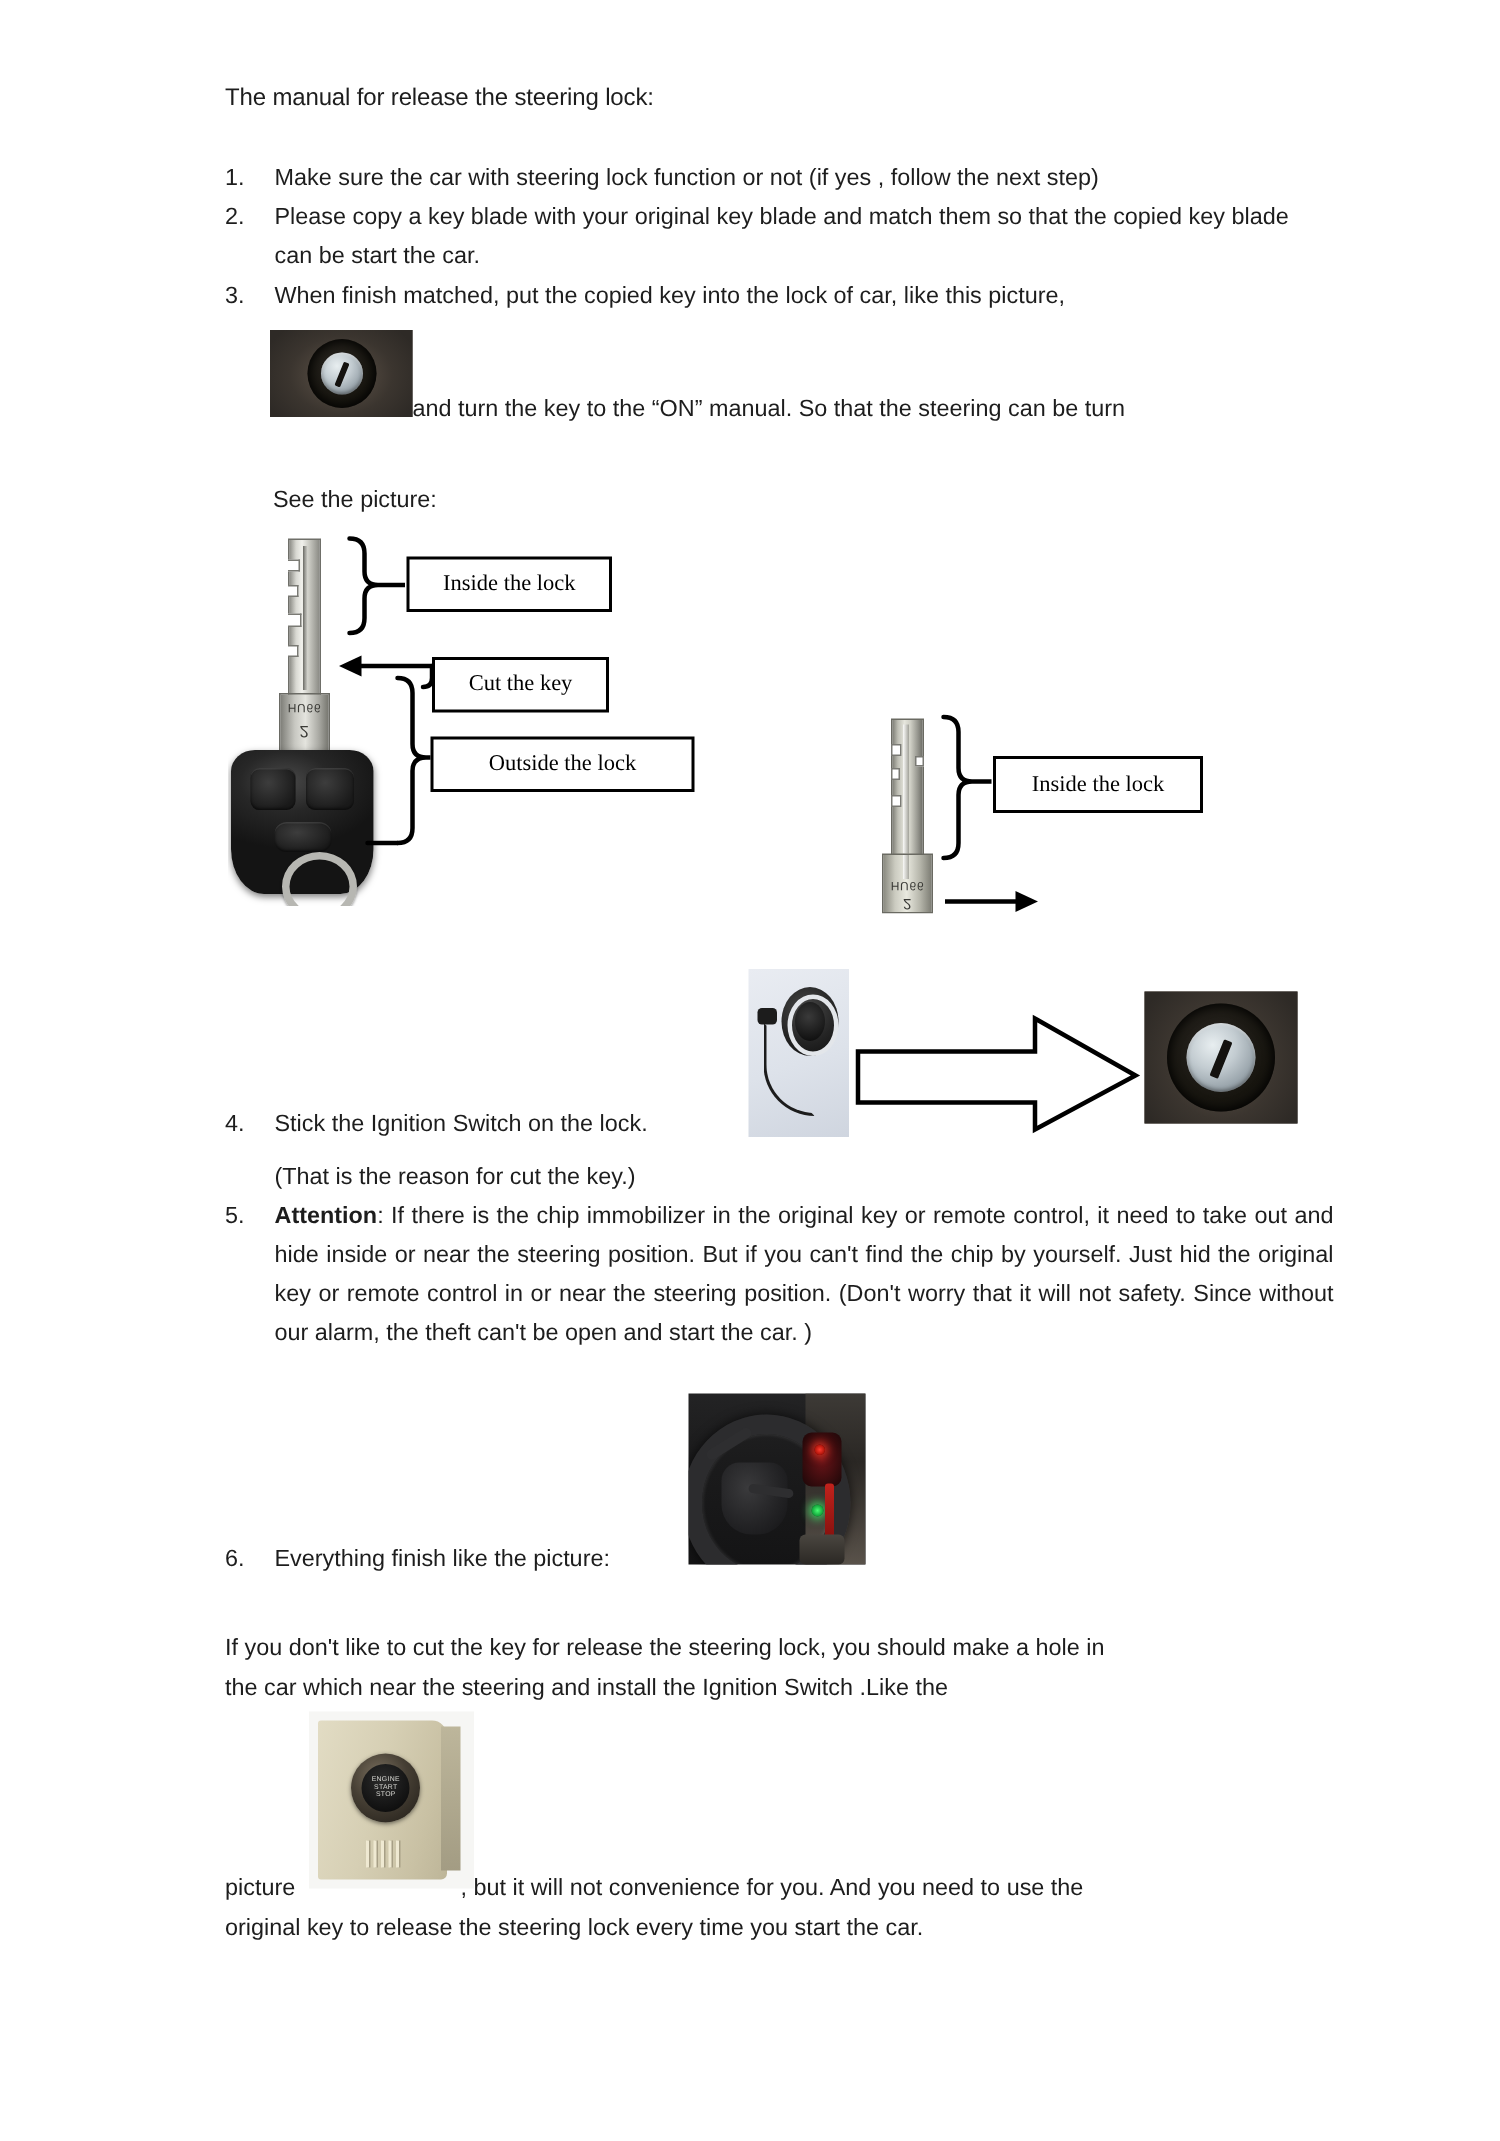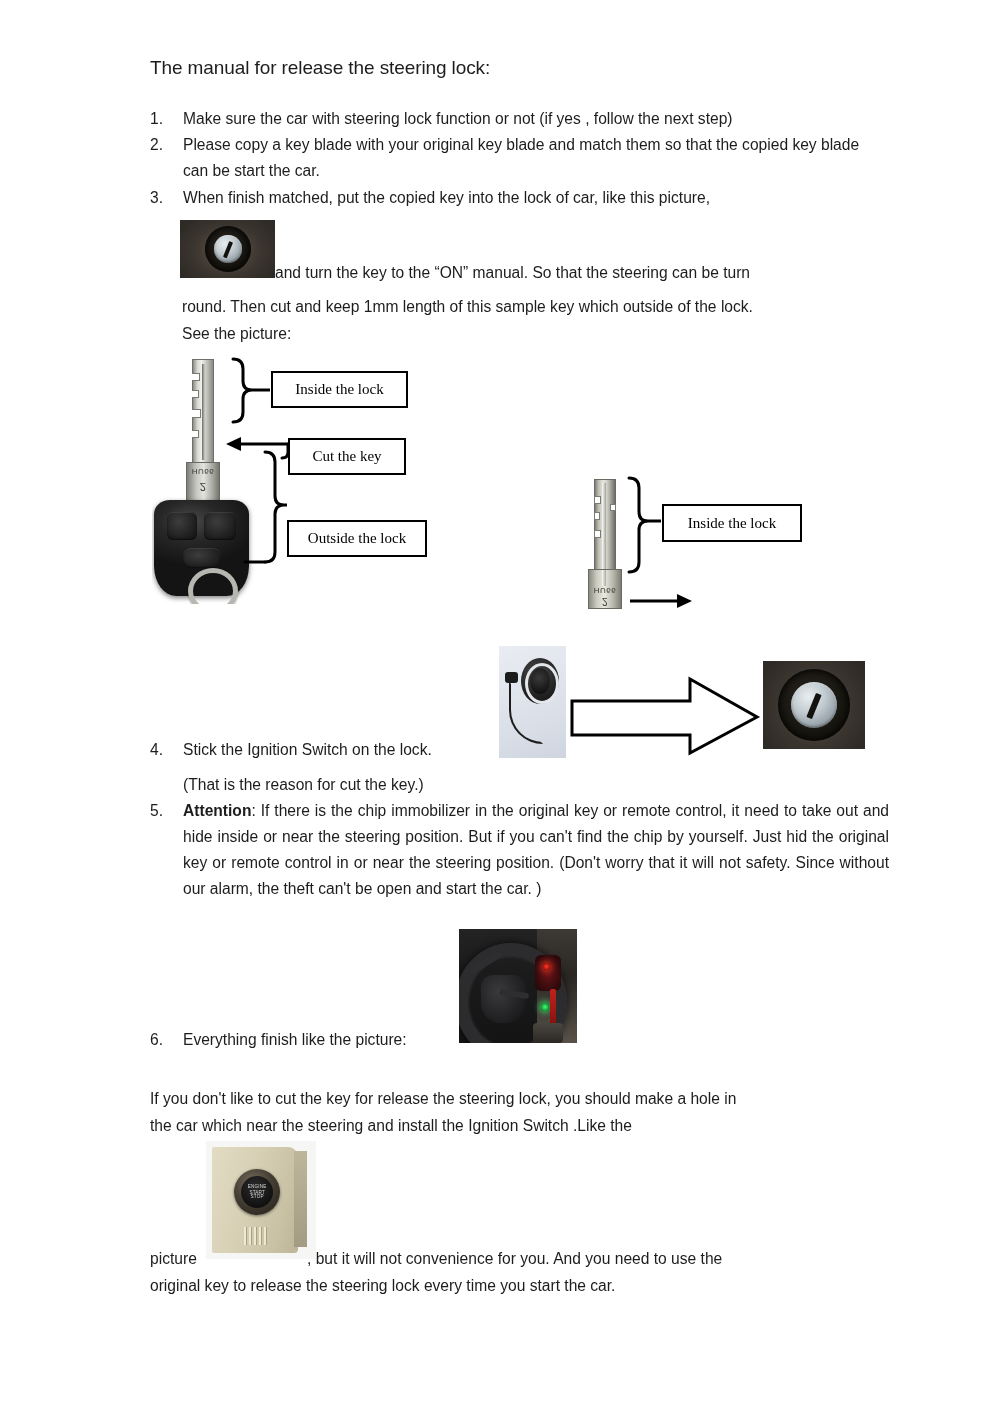--- a/index.html
+++ b/index.html
@@ -22,21 +22,21 @@
     left: 0; top: 0;
     width: 1000px;
     height: 1427px;
   }
 
   
   .doc-title {
     position: absolute;
     left: 150px;
     top: 57px;
-    font-size: 19px;
+    font-size: 16px;
     font-weight: 400;
     letter-spacing: -0.1px;
     color: #1d1d1d;
     white-space: nowrap;
   }
 
   
   .step {
     position: absolute;
     font-size: 15.6px;
@@ -367,23 +367,20 @@
 
   <div class="photo keyhole inline-spot" style="left:180px; top:220px; width:95px; height:58px;">
     <div class="shroud" style="width:46px; height:46px;"></div>
     <div class="barrel" style="width:28px; height:28px;"></div>
     <div class="slot" style="width:4px; height:17px;"></div>
   </div>
 
   <div class="para" style="left:275px; top:259px; width:613px;">
     <span>and turn the key to the “ON” manual. So that the steering can be turn</span>
   </div>
-  <div class="para" style="left:182px; top:293px; width:708px;">
-    <span>round. Then cut and keep 1mm length of this sample key which outside of the lock.</span>
-  </div>
   <div class="para" style="left:182px; top:320px;">
     <span>See the picture:</span>
   </div>
 
   <div class="photo fob-photo" style="left:152px; top:356px; width:114px; height:248px;">
 
     <div class="fob-blade" style="left:40px; top:3px; width:20px; height:104px;">
       <div class="groove"></div>
       <div class="notch" style="top:13px;  width:7px; height:6px;"></div>
       <div class="notch" style="top:30px;  width:6px; height:6px;"></div>
@@ -406,21 +403,21 @@
   </div>
 
   <div class="callout" style="left:271px; top:371px; width:137px; height:37px;">
     <span>Inside the lock</span>
   </div>
 
   <div class="callout" style="left:288px; top:438px; width:118px; height:37px;">
     <span>Cut the key</span>
   </div>
 
-  <div class="callout" style="left:287px; top:520px; width:140px; height:37px;">
+  <div class="callout" style="left:287px; top:491px; width:176px; height:37px;">
     <span>Outside the lock</span>
   </div>
 
   <div class="photo key2-photo" style="left:582px; top:477px; width:44px; height:132px;">
     <div class="key2-blade" style="left:12px; top:2px; width:20px; height:92px;">
       <div class="key2-groove" style="left:7px; top:3px; width:4px; height:86px;"></div>
       <div class="notch" style="position:absolute; left:-1px; top:16px; width:5px; height:6px; background:#ffffff; border:1px solid #7a7a74;"></div>
       <div class="notch" style="position:absolute; left:-1px; top:32px; width:4px; height:6px; background:#ffffff; border:1px solid #7a7a74;"></div>
       <div class="notch" style="position:absolute; left:-1px; top:50px; width:5px; height:6px; background:#ffffff; border:1px solid #7a7a74;"></div>
       <div class="notch" style="position:absolute; right:-1px; top:24px; width:4px; height:5px; background:#ffffff; border:1px solid #7a7a74;"></div>

